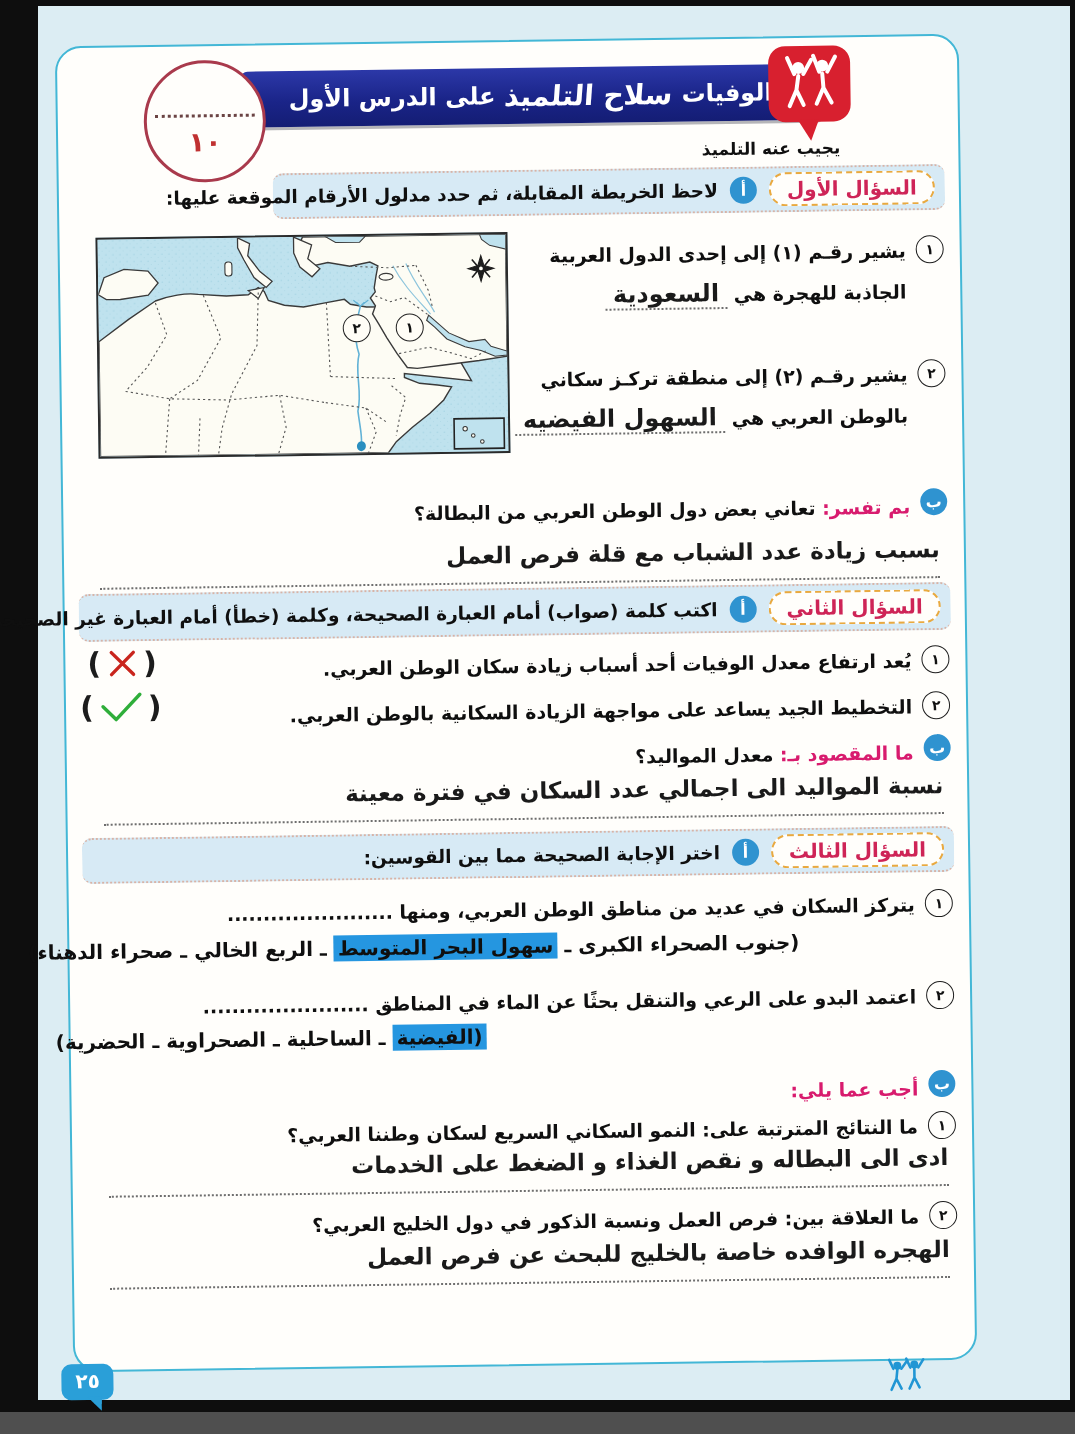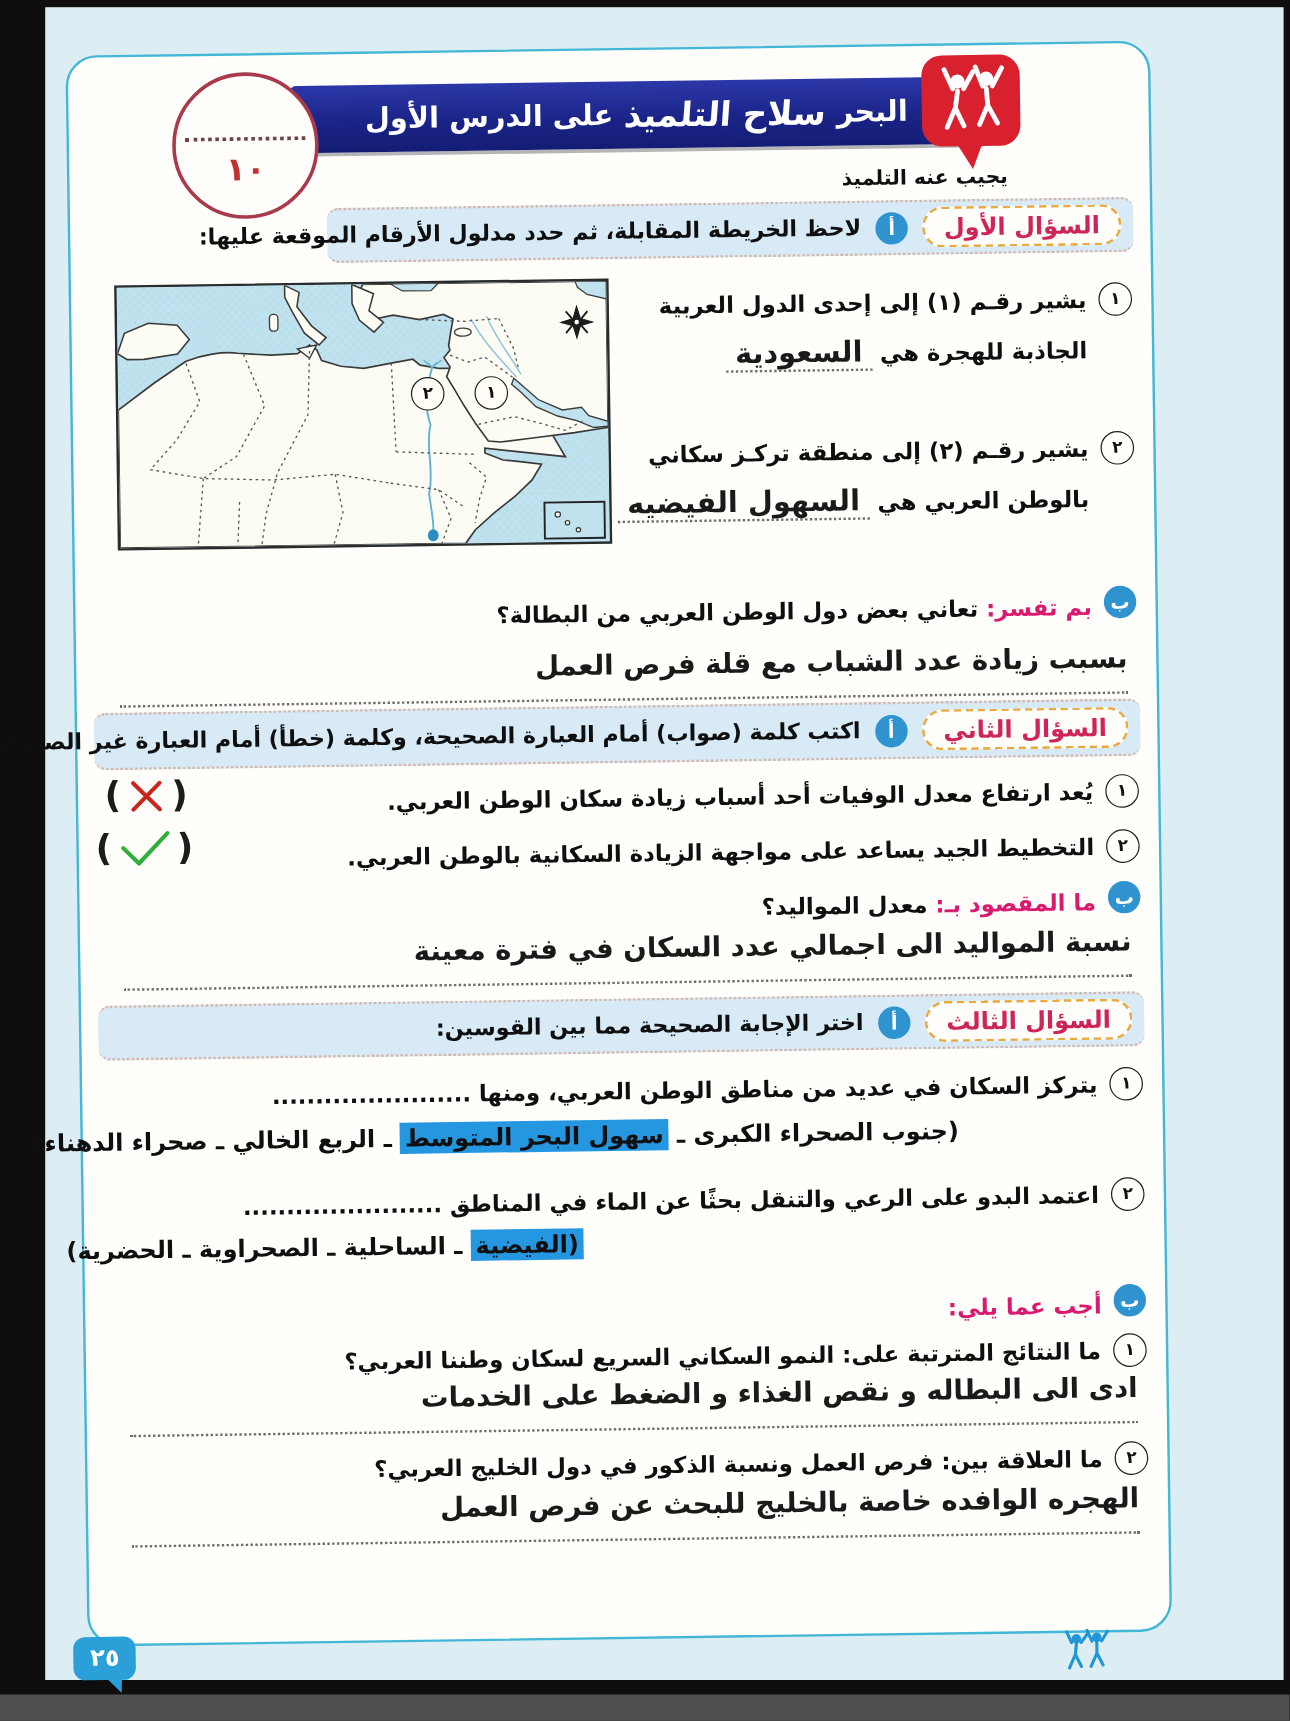--- a/index.html
+++ b/index.html
@@ -105,21 +105,21 @@
 <div class="bottom-strip"></div>
 
 <div class="card">
 
   <div class="score-circle">
     <div class="dotrow"></div>
     <div class="score">١٠</div>
   </div>
 
   <div class="banner">
-    <span>البحر</span>
+    <span>الوفيات</span>
     <span class="logo-word">سلاح التلميذ</span>
     <span>على الدرس الأول</span>
   </div>
 
   <div class="logo-bubble">
     <svg width="94" height="100" viewBox="0 0 94 100">
       <rect x="5" y="4" width="82" height="76" rx="17" fill="#d8202f"></rect>
       <polygon points="34,78 47,99 55,78" fill="#d8202f"></polygon>
       <g stroke="#ffffff" stroke-width="4" stroke-linecap="round" fill="none">
         <circle cx="35" cy="26" r="6" fill="#ffffff" stroke="none"></circle>

